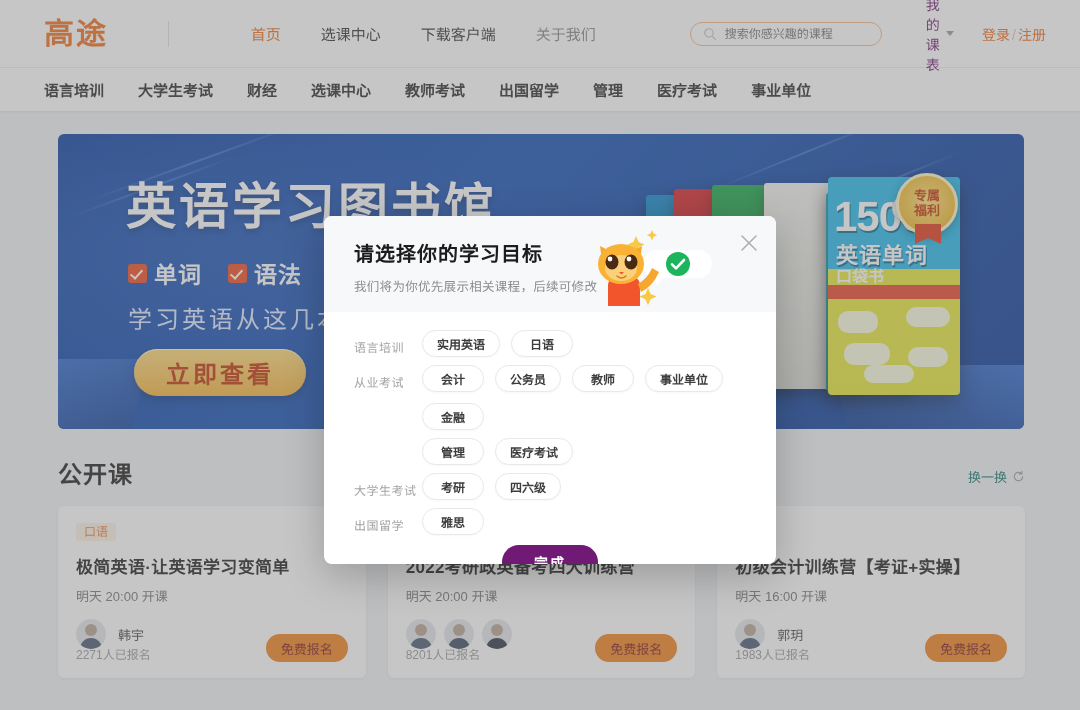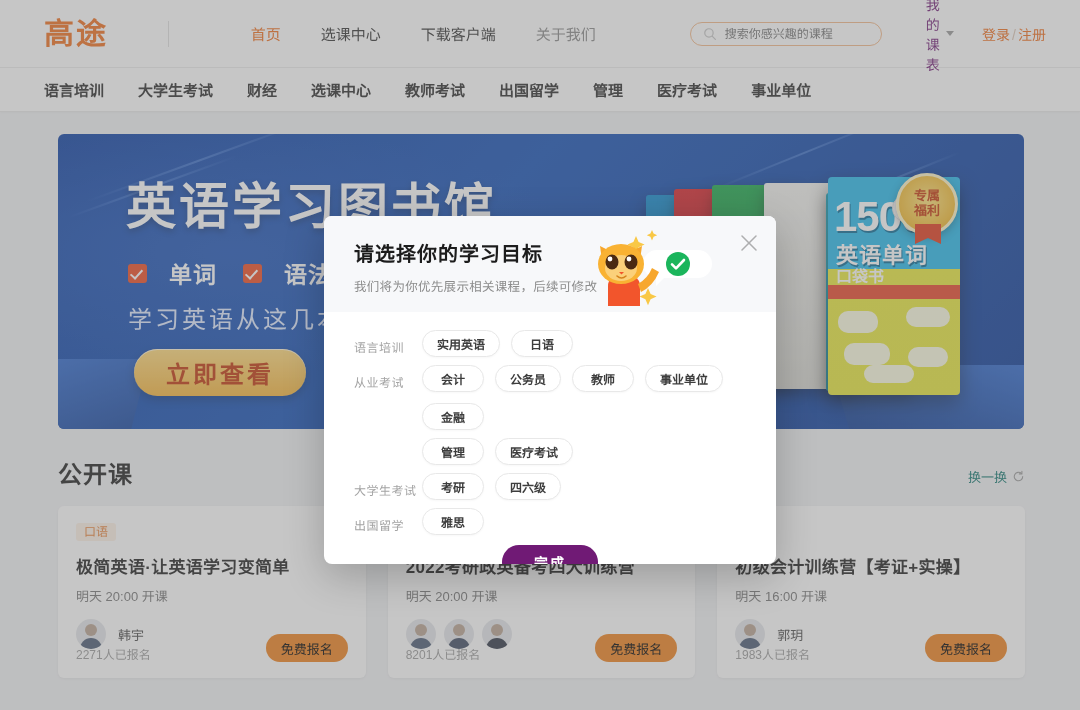--- a/index.html
+++ b/index.html
@@ -101,21 +101,21 @@
     position: absolute; top: 48px; left: 68px;
     font-size: 50px; font-weight: bold; color: #ffffff;
     letter-spacing: 3px; line-height: 1;
     text-shadow: 0 3px 6px rgba(0,0,0,.28);
     white-space: nowrap;
   }
   .banner-checks {
     position: absolute; top: 122px; left: 70px;
     display: flex; align-items: center; gap: 26px;
   }
-  .chk-item { display: flex; align-items: center; gap: 22px; }
+  .chk-item { display: flex; align-items: center; gap: 7px; }
   .chk-box {
     width: 19px; height: 19px; border-radius: 3px; background: #ee4b22;
     position: relative; flex: 0 0 19px;
   }
   .chk-box::after {
     content: ""; position: absolute; left: 5px; top: 3px;
     width: 5px; height: 10px; border: solid #fff; border-width: 0 2.4px 2.4px 0;
     transform: rotate(42deg);
   }
   .chk-label { font-size: 23px; color: #fff; font-weight: bold; letter-spacing: 1px; }
@@ -230,21 +230,21 @@
   .avatar.a2::after { background: #3f4b63; }
   .avatar.a3::after { background: #2f3645; }
   .teacher-name { font-size: 13px; color: #4b4b4b; margin-left: 4px; }
   .card-foot {
     position: absolute; left: 18px; right: 18px; bottom: 16px;
     display: flex; align-items: flex-end;
   }
   .enrolled { font-size: 12px; color: #9b9b9b; }
   .signup-btn {
     margin-left: auto; width: 82px; height: 28px; border-radius: 14px;
-    background: #f0821e; color: #000000; font-size: 13px;
+    background: #f0821e; color: #7f1d1d; font-size: 13px;
     display: flex; align-items: center; justify-content: center;
     border: none; cursor: pointer; font-family: Liberation Sans, sans-serif;
   }
 
   
   #overlay {
     position: absolute; inset: 0; background: rgba(120,120,120,.42);
   }
 
   

